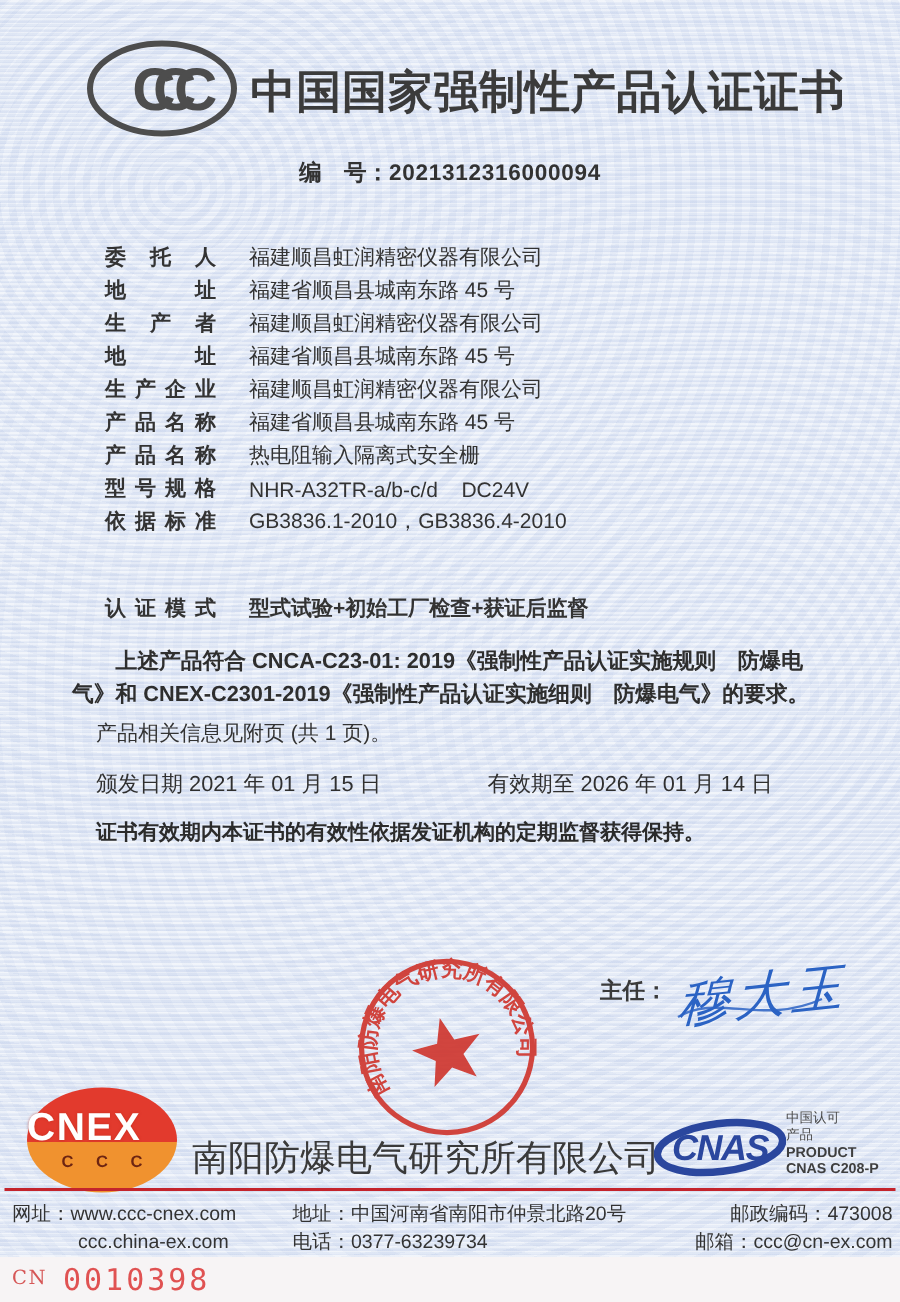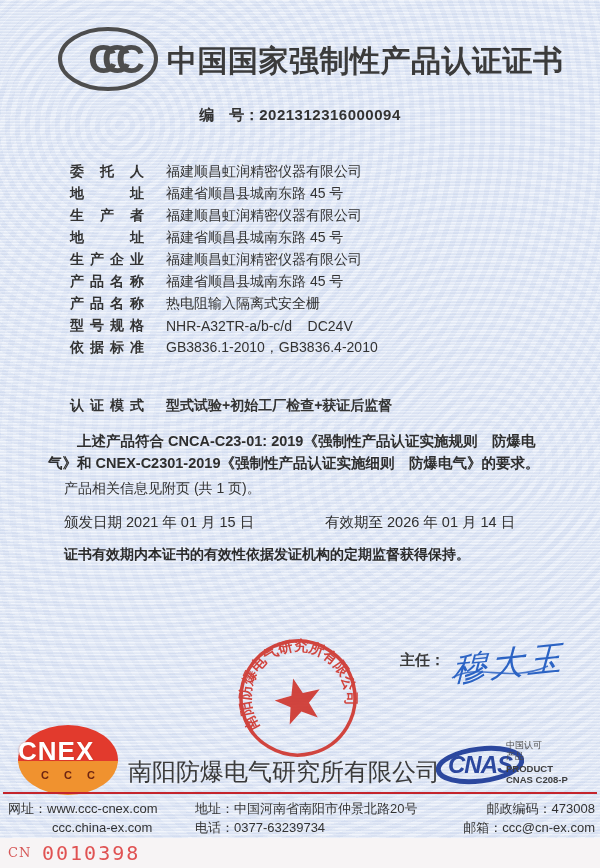--- a/index.html
+++ b/index.html
@@ -90,21 +90,21 @@
   .cnex-sub{
     position:absolute;left:0;top:44px;width:100%;text-align:center;
     font-size:11px;font-weight:bold;color:#6d2512;letter-spacing:6px;text-indent:6px;
   }
   .issuer-name{
     position:absolute;left:128px;top:756px;width:292px;text-align:center;
     font-size:24px;color:#3a3a3a;font-weight:500;white-space:nowrap;
   }
   .cnas-logo{position:absolute;left:436px;top:740px;width:88px;height:50px;}
   .cnas-side{
-    position:absolute;left:506px;top:740px;width:72px;
+    position:absolute;left:524px;top:740px;width:72px;
     font-size:9px;color:#4a4a4a;line-height:1.25;
   }
   .cnas-side .b{font-weight:bold;font-size:9.5px;color:#3f3f3f;}
   .red-line{position:absolute;left:3px;top:792px;width:594px;height:2px;background:#c4242c;}
 
   
   .footer{position:absolute;left:0;top:799px;width:600px;font-size:13px;color:#333;}
   .footer .cell{position:absolute;white-space:nowrap;line-height:19px;}
   .f-web{left:8px;top:0;}
   .f-web .l2{padding-left:44px;}

